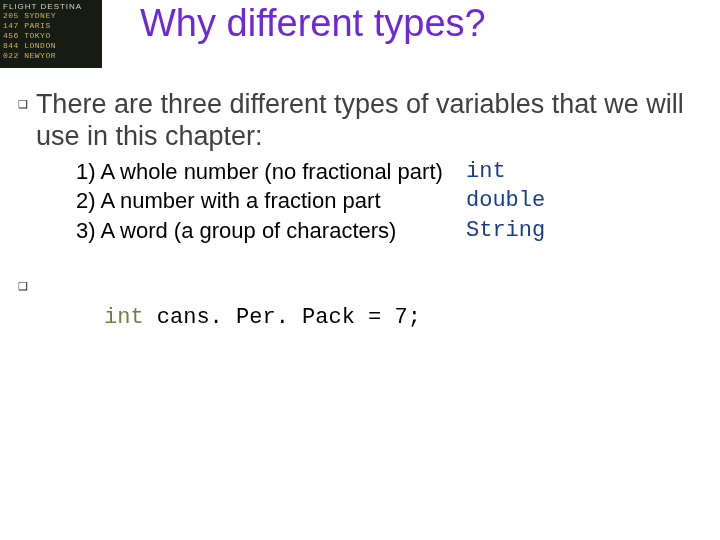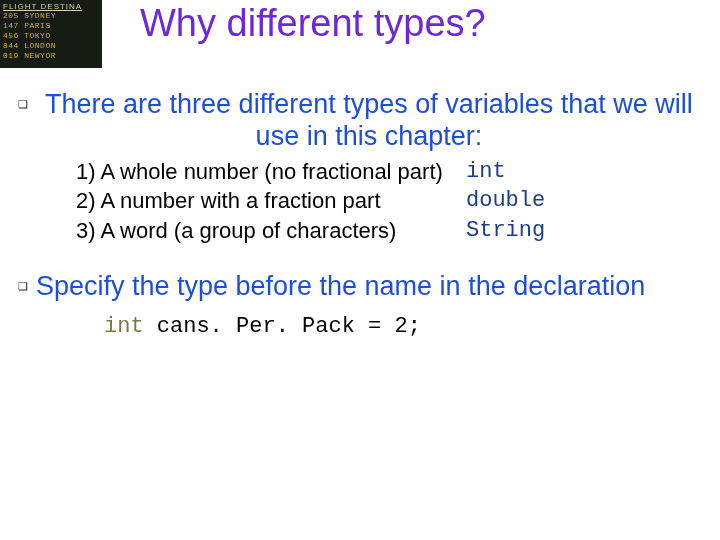--- a/index.html
+++ b/index.html
@@ -35,21 +35,20 @@
     padding: 0 3px;
     line-height: 10px;
     letter-spacing: 0.5px;
     white-space: nowrap;
   }
   .header-image .heading {
     color: #d8d2b8;
     font-size: 8px;
     letter-spacing: 1px;
     padding: 2px 3px 0 3px;
-    text-decoration: underline;
   }
   .title {
     position: absolute;
     top: 2px;
     left: 140px;
     font-size: 38px;
     font-family: Arial, sans-serif;
     color: #6d28d9;
   }
   .underline-bar {
@@ -76,22 +75,21 @@
   }
   .bullet {
     font-size: 11px;
     margin-top: 10px;
     margin-right: 8px;
     color: #222;
   }
   .bullet-text {
     font-size: 27px;
     line-height: 1.2;
-    color: #1d4ed8;
-    text-align: center;
+    color: #404040;
   }
   .sub-list {
     margin-top: 4px;
     margin-left: 58px;
   }
   .sub-row {
     display: flex;
     font-size: 22px;
     line-height: 1.35;
   }
@@ -118,21 +116,21 @@
 <body>
 
 <div class="slide">
 
   <div class="header-image">
     <div class="heading">FLIGHT   DESTINA</div>
     <div class="row">205  SYDNEY</div>
     <div class="row">147  PARIS</div>
     <div class="row">456  TOKYO</div>
     <div class="row">844  LONDON</div>
-    <div class="row">019  NEWYOR</div>
+    <div class="row">022  NEWYOR</div>
   </div>
 
   <div class="underline-bar"></div>
   <div class="title">Why different types?</div>
 
   <div class="content">
 
     <div class="bullet-block">
       <div class="bullet-line">
         <span class="bullet">❑</span>
@@ -150,23 +148,22 @@
         <div class="sub-row">
           <span class="sub-desc">3) A word (a group of characters)</span>
           <span class="sub-type">String</span>
         </div>
       </div>
     </div>
 
     <div class="bullet-block" style="margin-top:24px;">
       <div class="bullet-line">
         <span class="bullet">❑</span>
-        <span class="bullet-text">Specify the type before the name in the declaration</span>
       </div>
       <div class="code-block">
         <div>
-          <span class="kw">int</span><span> cans. Per. Pack = 2;</span>
+          <span class="kw">int</span><span> cans. Per. Pack = 7;</span>
         </div>
       </div>
     </div>
 
   </div>
 </div>
 
 </body></html>

